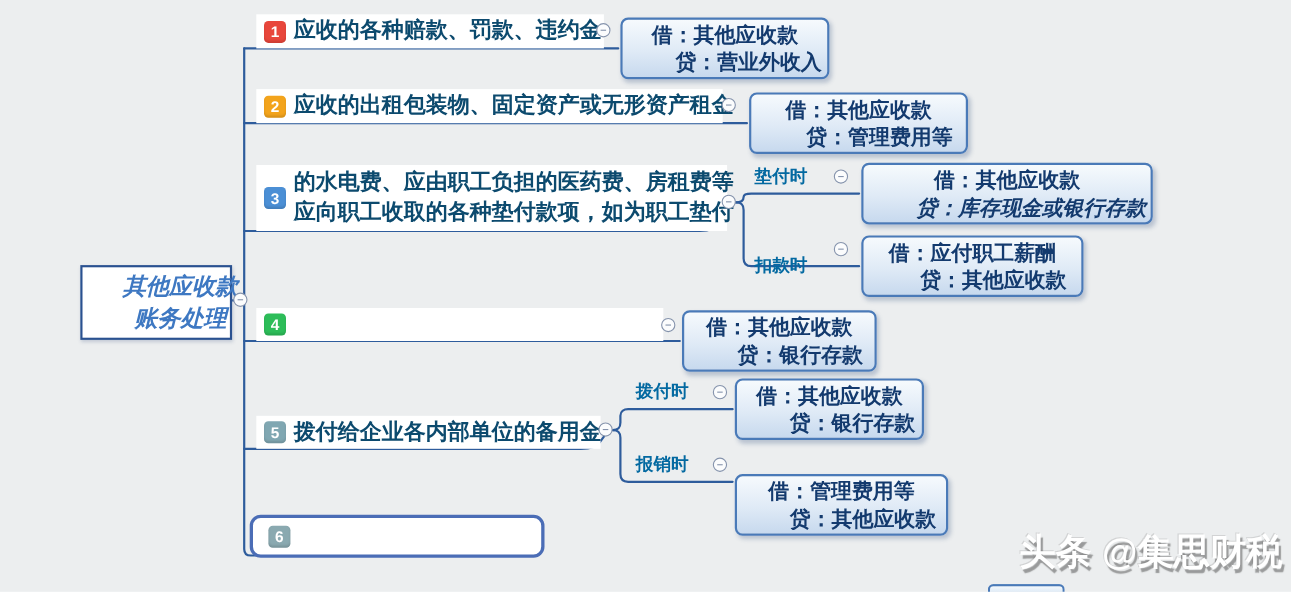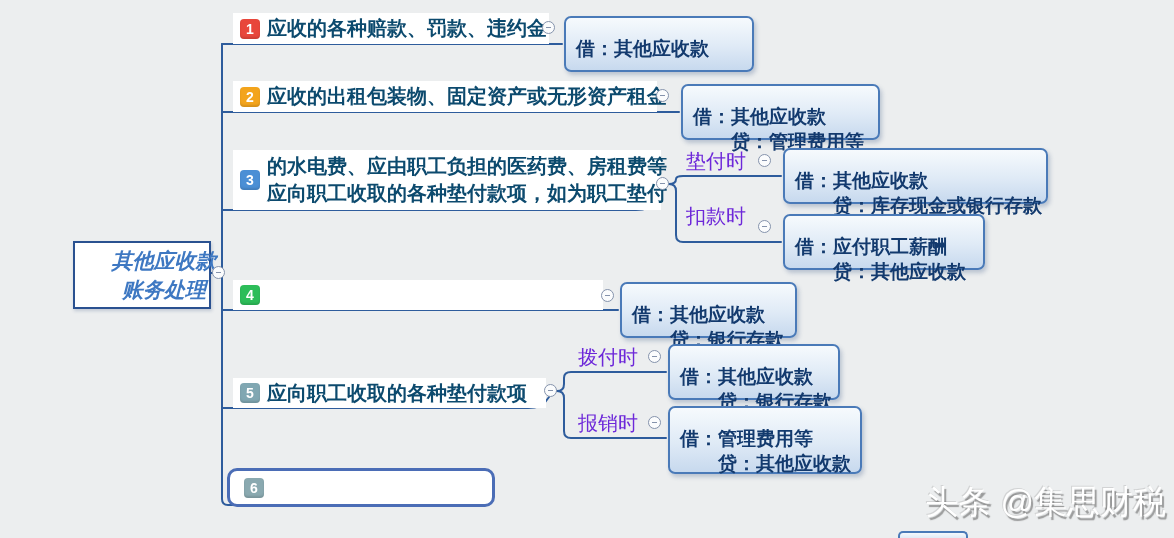--- a/index.html
+++ b/index.html
@@ -14,44 +14,44 @@
   .badge{flex:0 0 auto;width:20px;height:20px;border-radius:4px;color:#ffffff;font-size:14px;
     font-weight:bold;display:flex;align-items:center;justify-content:center;
     box-shadow:inset 0 -2px 2px rgba(0,0,0,.12);}
   .badge-1{background:#e8463b;} .badge-2{background:#f3a41c;} .badge-3{background:#4b8fd5;}
   .badge-4{background:#2dbd59;} .badge-5{background:#80a7b2;} .badge-6{background:#8aa9b0;}
 
   
   .entry-box{position:absolute;box-sizing:border-box;border:2px solid #4a7ab8;border-radius:7px;
     background:linear-gradient(180deg,#f6fafd 0%,#dfeaf6 55%,#c7d9ee 100%);
     box-shadow:2px 3px 4px rgba(70,95,140,.30);
-    padding:18px 10px;white-space:nowrap;color:#133a6e;font-weight:bold;font-size:19px;line-height:25px;}
+    padding:2px 10px;white-space:nowrap;color:#133a6e;font-weight:bold;font-size:19px;line-height:25px;text-align:center;}
   .entry-box .credit{margin-left:38px;}
 
   
-  .case-label{position:absolute;color:#6d28d9;font-weight:normal;font-size:20px;line-height:26px;white-space:nowrap;}
+  .case-label{position:absolute;color:#0369a1;font-weight:bold;font-size:16px;line-height:26px;white-space:nowrap;}
 
   
   .toggle{position:absolute;width:13px;height:13px;border-radius:50%;box-sizing:border-box;
     border:1px solid #8593ac;background:#fbfcfd;display:flex;align-items:center;justify-content:center;}
   .toggle i{display:block;width:5px;height:1px;background:#8593ac;}
 
   
   .root-node{position:absolute;left:73px;top:241px;width:138px;height:68px;box-sizing:border-box;
     background:#ffffff;border:2px solid #2a5190;display:flex;flex-direction:column;align-items:center;
     justify-content:center;box-shadow:1px 2px 3px rgba(70,95,140,.25);padding-left:44px;}
   .root-node div{color:#3e78c2;font-weight:bold;font-style:italic;font-size:21px;line-height:29px;white-space:nowrap;}
 
   
   .node6{position:absolute;left:227px;top:468px;width:268px;height:39px;box-sizing:border-box;
     background:#ffffff;border:3px solid #4b6db6;border-radius:10px;display:flex;align-items:center;
     padding-left:14px;white-space:nowrap;}
 
   
-  .watermark{position:absolute;right:8px;top:480px;color:#ffffff;font-weight:normal;font-size:33px;
+  .watermark{position:absolute;right:8px;top:480px;color:#ffffff;font-weight:bold;font-size:33px;
     white-space:nowrap;text-shadow:2px 3px 1px rgba(85,85,85,.55),-1px -1px 0 rgba(130,130,130,.25);}
 
   
   .partial-box{position:absolute;left:898px;top:531px;width:70px;height:8px;box-sizing:border-box;
     border:2px solid #4a7ab8;border-bottom:none;border-radius:5px 5px 0 0;
     background:linear-gradient(180deg,#f4f9fd,#dce8f5);}
 </style>
 </head>
 <body>
 
@@ -75,20 +75,21 @@
     <div>其他应收款</div>
     <div>账务处理</div>
   </div>
 
   <div class="label-strip" style="left:233px;top:13px;width:316px;height:31px;">
     <span class="badge badge-1">1</span>
     <span class="label-text">应收的各种赔款、罚款、违约金</span>
   </div>
   <div class="entry-box" style="left:564px;top:16px;width:190px;height:56px;">
     <div class="debit">借：其他应收款</div>
+    <div class="credit">贷：营业外收入</div>
   </div>
 
   <div class="label-strip" style="left:233px;top:81px;width:424px;height:31px;">
     <span class="badge badge-2">2</span>
     <span class="label-text">应收的出租包装物、固定资产或无形资产租金</span>
   </div>
   <div class="entry-box" style="left:681px;top:84px;width:199px;height:56px;">
     <div class="debit">借：其他应收款</div>
     <div class="credit">贷：管理费用等</div>
   </div>
@@ -96,47 +97,47 @@
   <div class="label-strip" style="left:233px;top:150px;width:428px;height:60px;">
     <span class="badge badge-3">3</span>
     <span class="label-text" style="line-height:27px;">
       <span style="display:block;">的水电费、应由职工负担的医药费、房租费等</span>
       <span style="display:block;">应向职工收取的各种垫付款项，如为职工垫付</span>
     </span>
   </div>
   <div class="case-label" style="left:686px;top:148px;">垫付时</div>
   <div class="entry-box" style="left:783px;top:148px;width:265px;height:56px;">
     <div class="debit">借：其他应收款</div>
-    <div class="credit" style="margin-left:38px;">贷：库存现金或银行存款</div>
+    <div class="credit" style="margin-left:38px;font-style:italic;">贷：库存现金或银行存款</div>
   </div>
-  <div class="case-label" style="left:686px;top:203px;">扣款时</div>
+  <div class="case-label" style="left:686px;top:229px;">扣款时</div>
   <div class="entry-box" style="left:783px;top:214px;width:202px;height:56px;">
     <div class="debit">借：应付职工薪酬</div>
     <div class="credit">贷：其他应收款</div>
   </div>
 
   <div class="label-strip" style="left:233px;top:280px;width:370px;height:30px;">
     <span class="badge badge-4">4</span>
   </div>
   <div class="entry-box" style="left:620px;top:282px;width:177px;height:56px;">
     <div class="debit">借：其他应收款</div>
     <div class="credit">贷：银行存款</div>
   </div>
 
   <div class="label-strip" style="left:233px;top:378px;width:313px;height:30px;">
     <span class="badge badge-5">5</span>
-    <span class="label-text">应向职工收取的各种垫付款项</span>
+    <span class="label-text">拨付给企业各内部单位的备用金</span>
   </div>
   <div class="case-label" style="left:578px;top:344px;">拨付时</div>
   <div class="entry-box" style="left:668px;top:344px;width:172px;height:56px;">
     <div class="debit">借：其他应收款</div>
     <div class="credit">贷：银行存款</div>
   </div>
   <div class="case-label" style="left:578px;top:410px;text-align:center;">报销时</div>
-  <div class="entry-box" style="left:668px;top:406px;width:194px;height:68px;">
+  <div class="entry-box" style="left:668px;top:431px;width:194px;height:56px;">
     <div class="debit">借：管理费用等</div>
     <div class="credit">贷：其他应收款</div>
   </div>
 
   <div class="node6">
     <span class="badge badge-6">6</span>
   </div>
 
   <span class="toggle" style="left:212px;top:266px;">
       <i></i>

